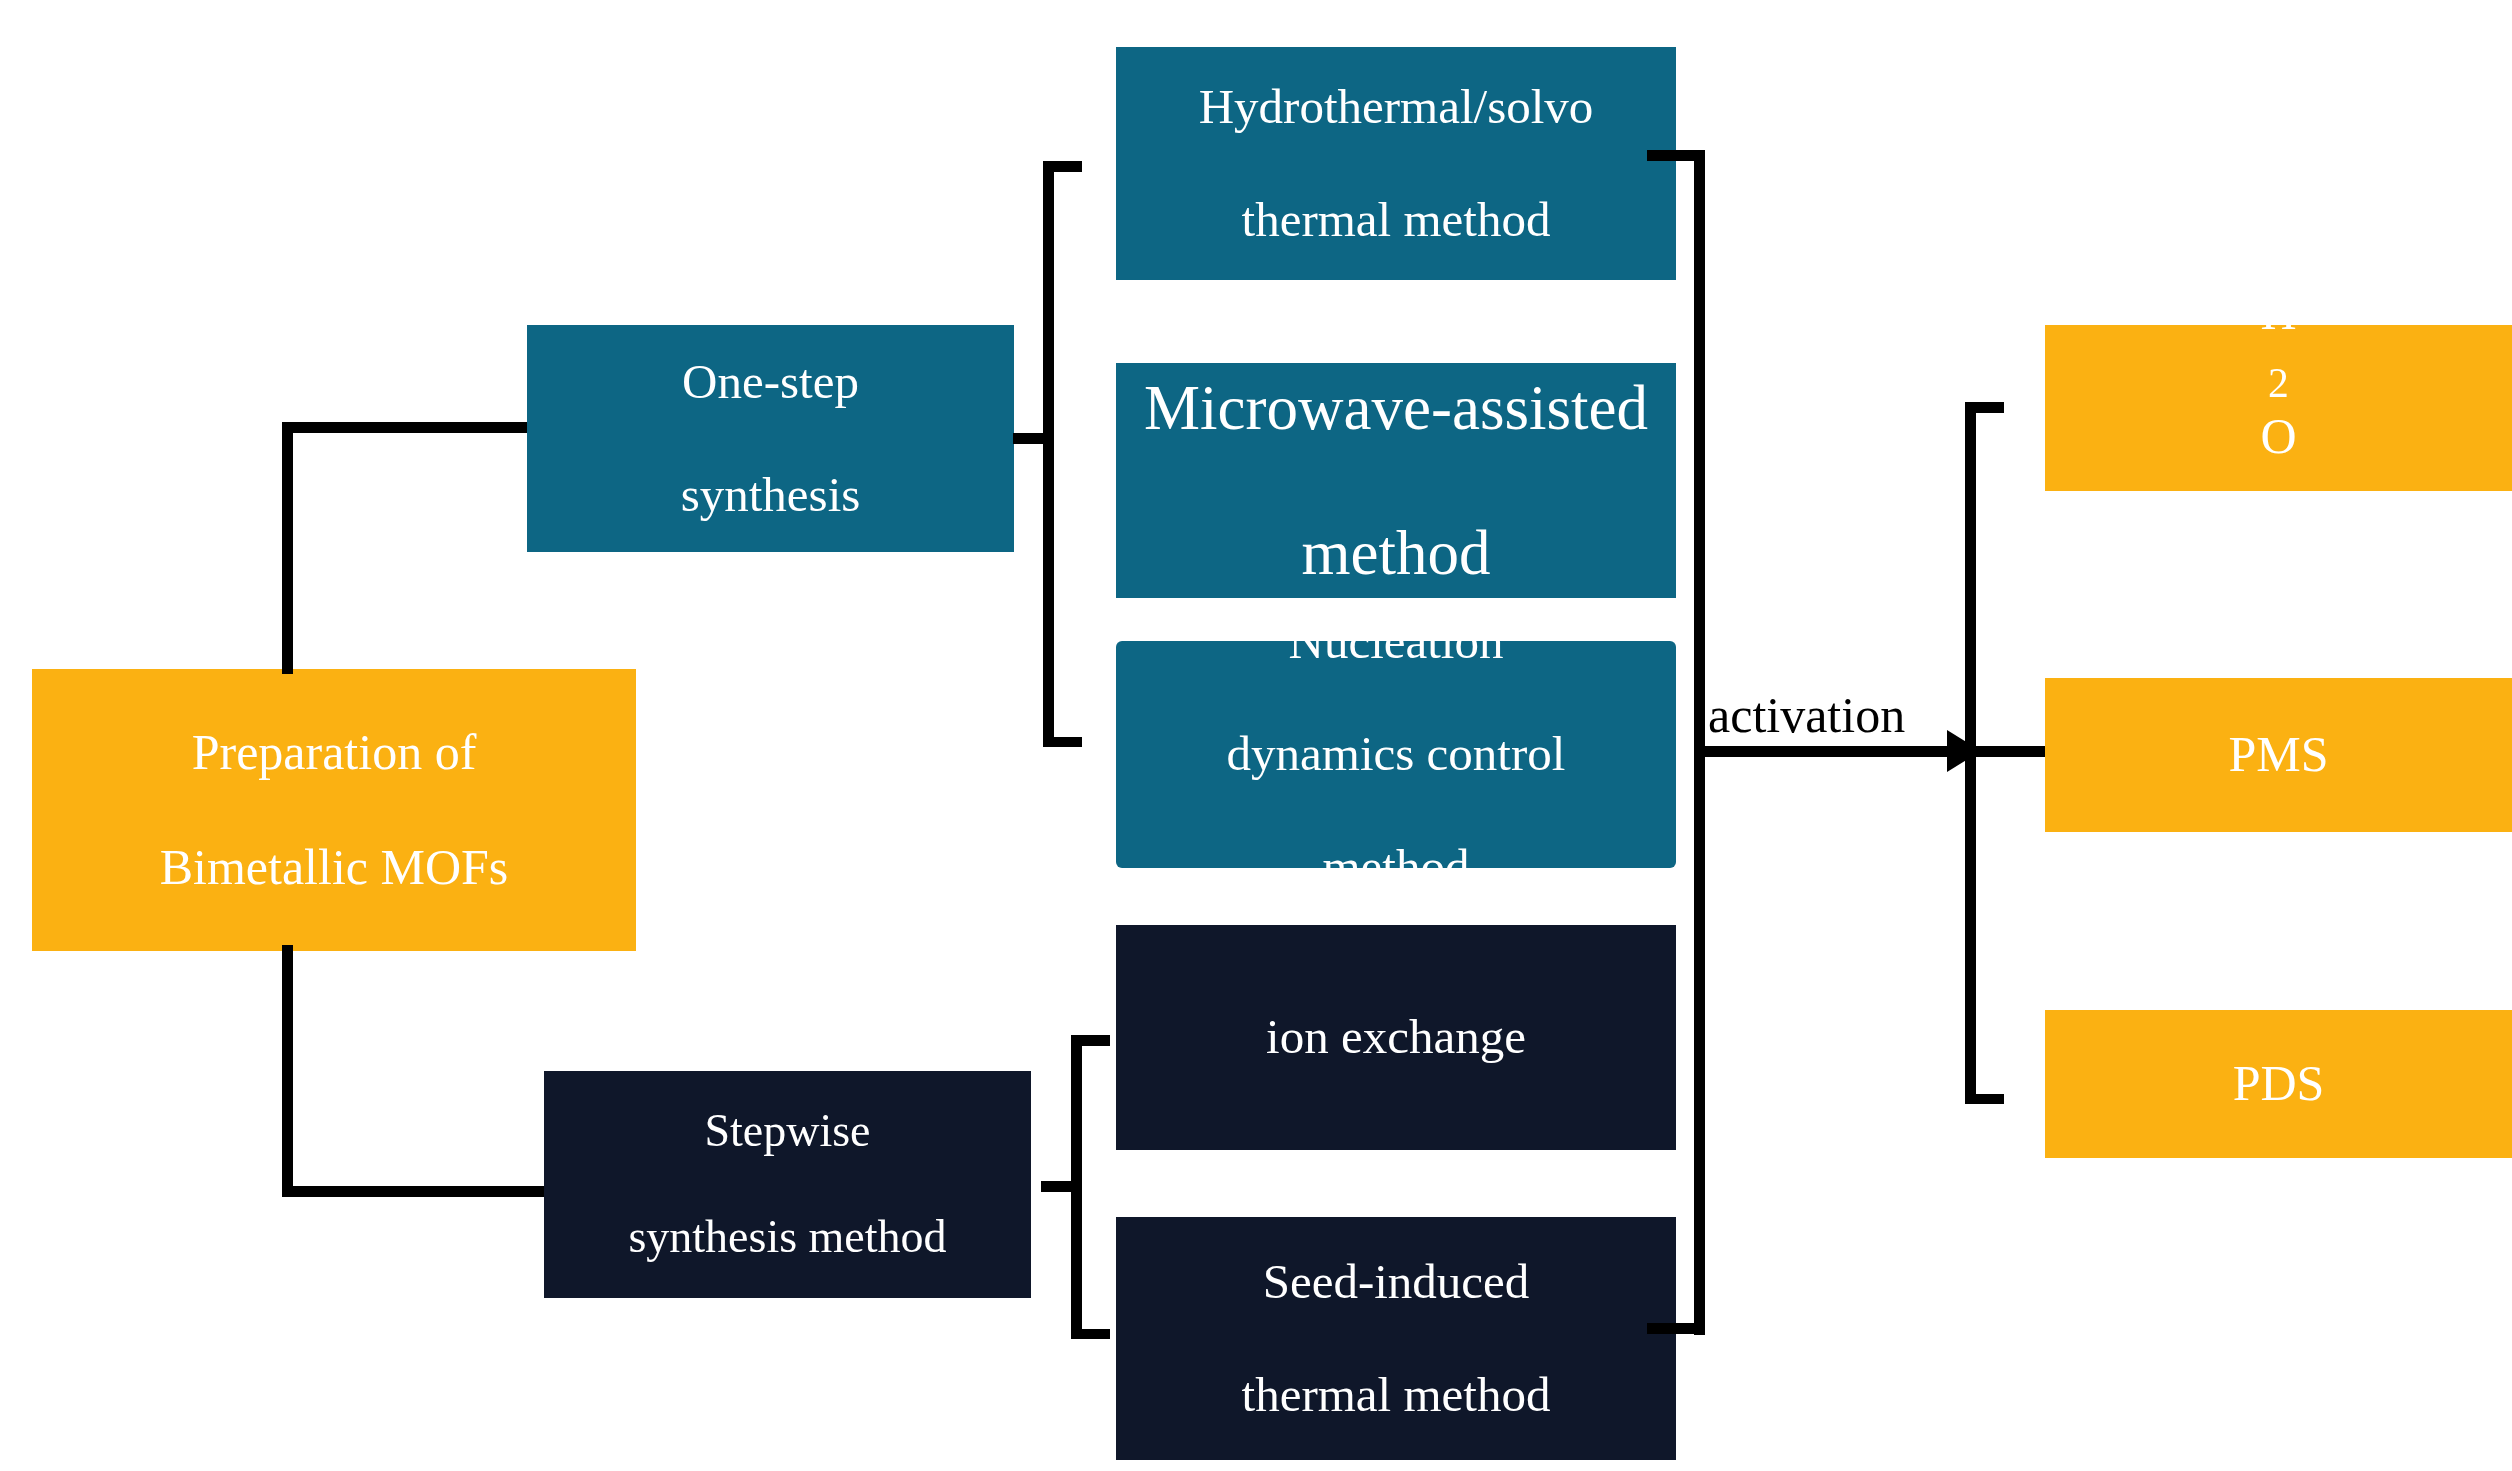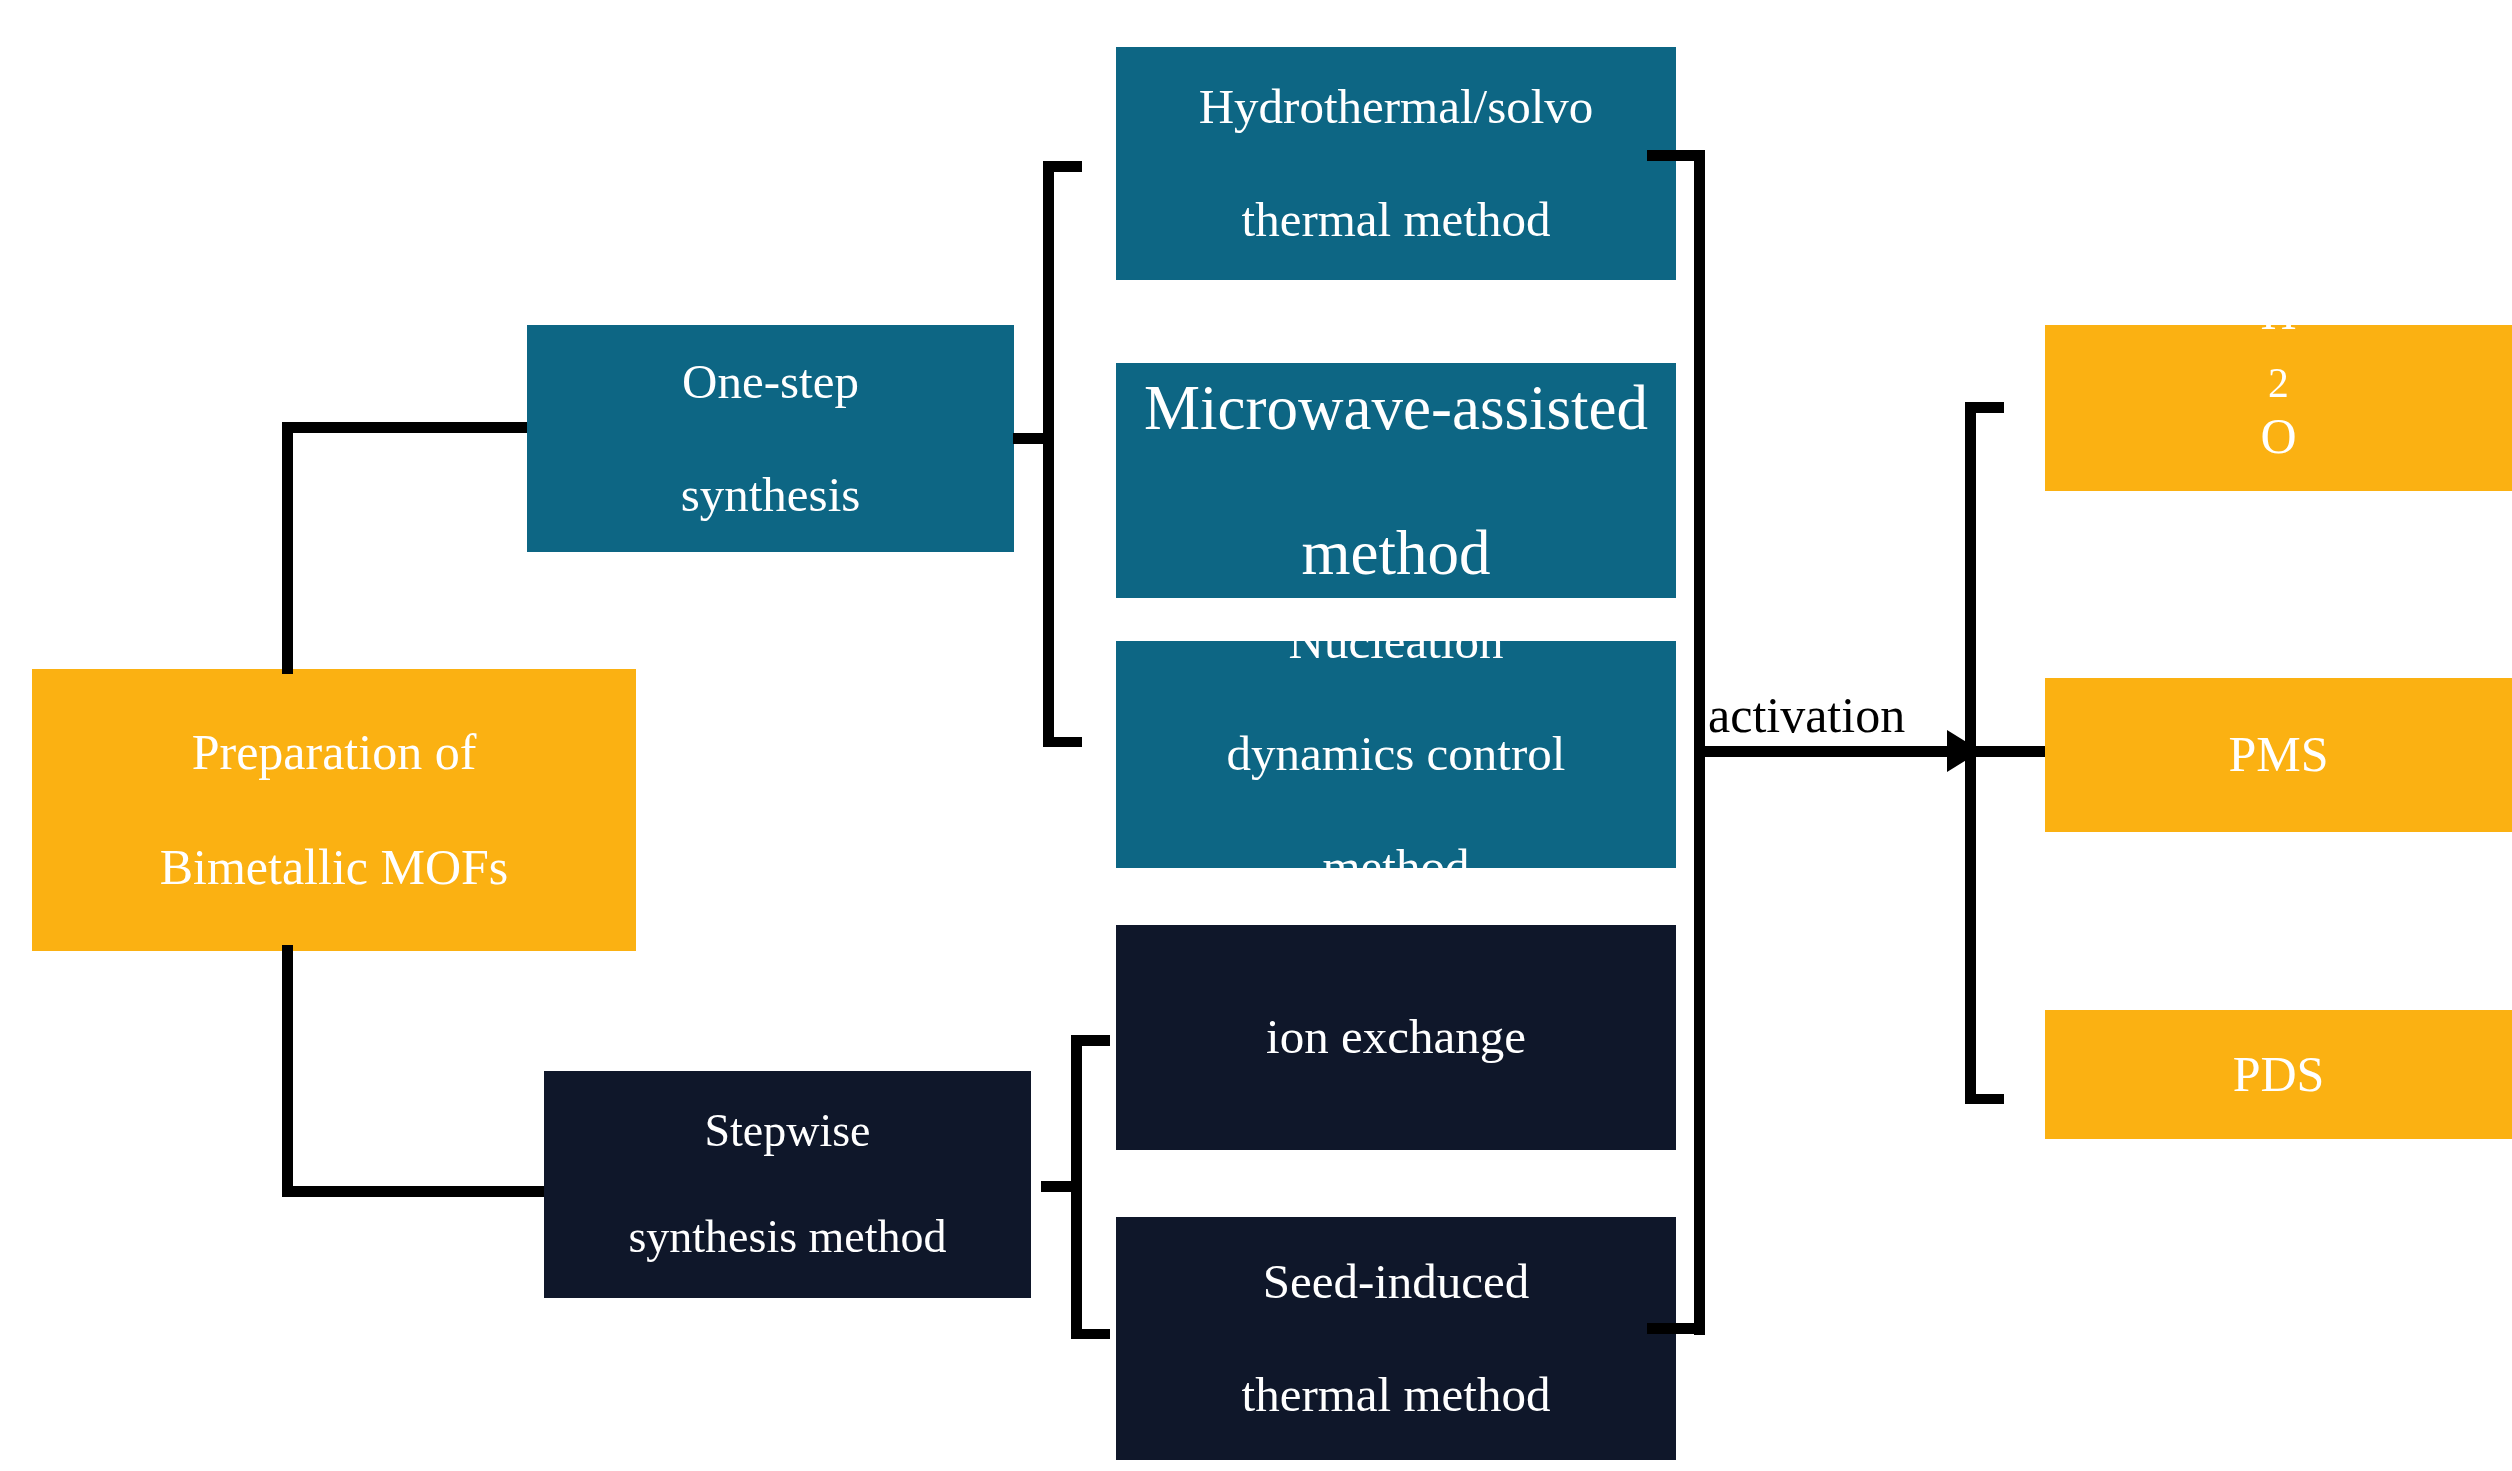--- a/index.html
+++ b/index.html
@@ -102,21 +102,21 @@
     </span>
   </div>
 
   <div class="node teal" style="left:1116px; top:337px; width:560px; height:235px; font-size:63px;margin-top:26px;">
     <span>
       <span>Microwave-assisted</span><br>
       <span>method</span>
     </span>
   </div>
 
-  <div class="node teal" style="left:1116px; top:641px; width:560px; height:227px; font-size:49px;">
+  <div class="node teal" style="left:1116px; top:641px; width:560px; height:227px; font-size:49px;border-radius:6px;">
     <span>
       <span>Nucleation</span><br>
       <span>dynamics control</span><br>
       <span>method</span>
     </span>
   </div>
 
   <div class="node pink" style="left:544px; top:1071px; width:487px; height:227px; font-size:46px;">
     <span>
       <span>Stepwise</span><br>
@@ -163,18 +163,18 @@
   <div class="ln" style="left:1965px; top:746px; width:81px; height:11.4px;"></div>
 
   <div class="node orange" style="left:2045px; top:325px; width:467px; height:166px; font-size:50px;">
     <span><span>H</span><sub>2</sub><span>O</span><sub>2</sub></span>
   </div>
 
   <div class="node orange" style="left:2045px; top:678px; width:467px; height:154px; font-size:50px;">
     <span>PMS</span>
   </div>
 
-  <div class="node orange" style="left:2045px; top:1010px; width:467px; height:129px; font-size:50px;">
+  <div class="node orange" style="left:2045px; top:1010px; width:467px; height:148px; font-size:50px;">
     <span>PDS</span>
   </div>
 
 </div>
 
 
 </body></html>

